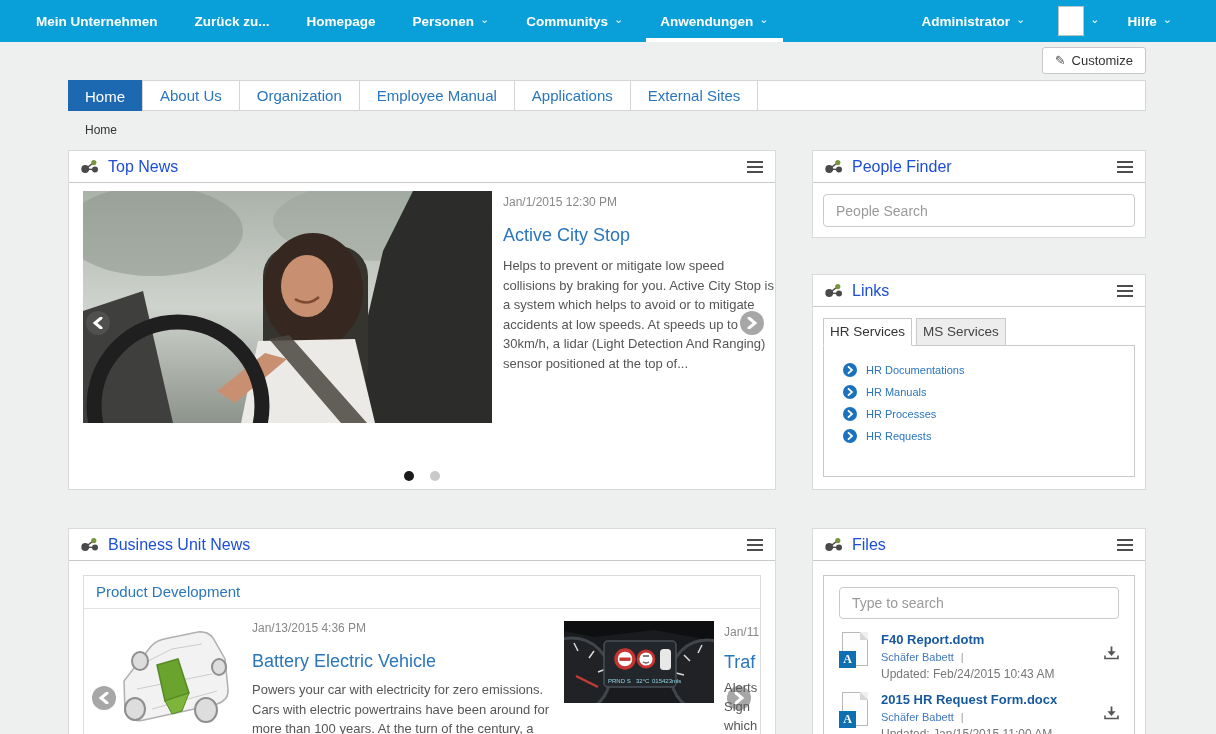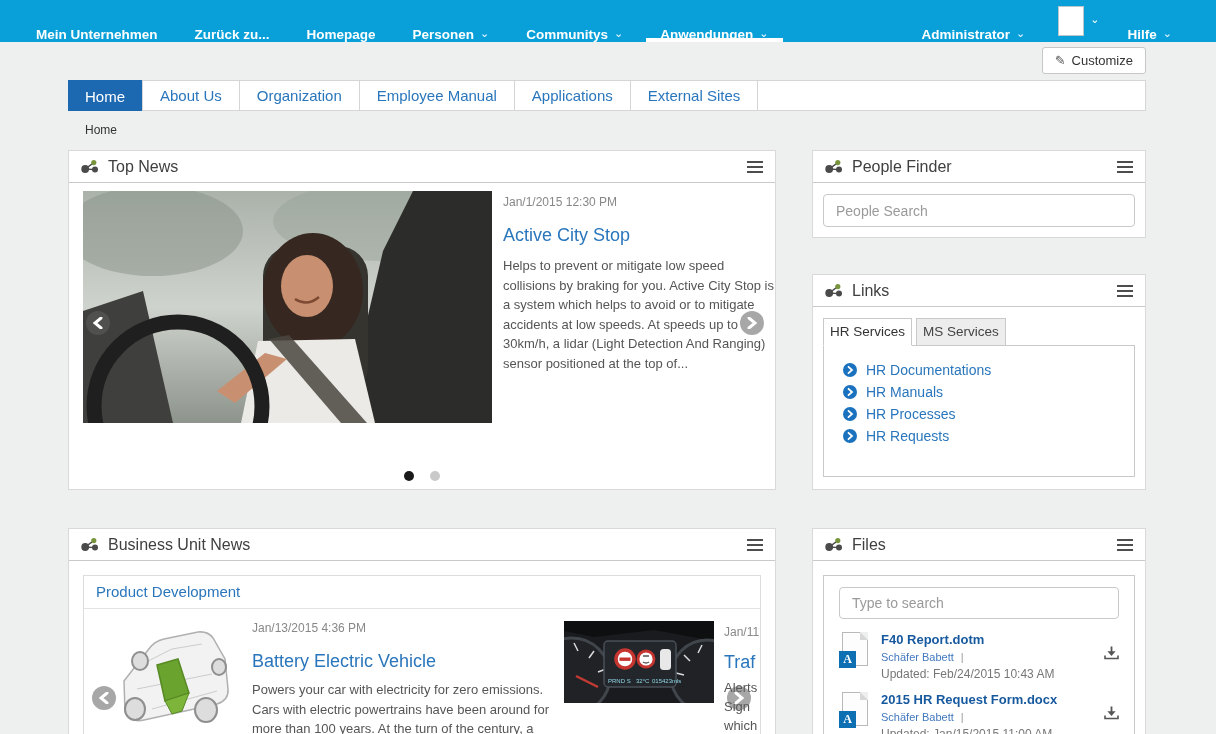--- a/index.html
+++ b/index.html
@@ -11,21 +11,21 @@
     overflow:hidden;
     color:#444;
   }
   
   .topnav {
     position:absolute; left:0; top:0; width:1216px; height:42px;
     background:#09a0d9; display:flex; align-items:center;
     padding:0 44px 0 36px; color:#fff;
   }
   .nav-item {
-    position:relative; height:42px; display:flex; align-items:flex-end;
+    position:relative; height:42px; display:flex; align-items:center;
     font-size:13.5px; font-weight:bold; color:#fff; cursor:pointer;
     margin-right:37px; white-space:nowrap;
   }
   .nav-item .chev { font-size:11px; font-weight:normal; margin-left:6px; transform:translateY(-2px); opacity:.95; }
   .nav-item.active::after {
     content:""; position:absolute; left:-14px; right:-14px; bottom:0; height:4px; background:#fff;
   }
   .nav-right { margin-left:auto; display:flex; align-items:center; }
   .avatar-box {
     width:26px; height:30px; background:#fff; border:1px solid #b9c6cc; cursor:pointer;
@@ -47,21 +47,21 @@
   }
   .tab {
     padding:0 17px; line-height:29px; font-size:15px; color:#2a76bc;
     border-right:1px solid #d5d5d5; cursor:pointer; white-space:nowrap;
   }
   .tab.active { background:#1c69b2; color:#fff; margin:-1px 0 -1px -1px; line-height:31px; padding-top:1px; }
   .breadcrumb { position:absolute; left:85px; top:123px; font-size:12px; color:#333; }
   
   .portlet { position:absolute; background:#fff; border:1px solid #d9d9d9; }
   .p-head { display:flex; align-items:center; height:32px; padding:0 12px; border-bottom:1px solid #c9c9c9; }
-  .p-title { font-size:16px; color:#404040; margin-left:10px; }
+  .p-title { font-size:16px; color:#1d4ed8; margin-left:10px; }
   .menu-btn { margin-left:auto; cursor:pointer; display:flex; align-items:center; }
   #topNews { left:68px; top:150px; width:708px; height:340px; }
   #peopleFinder { left:812px; top:150px; width:334px; height:88px; }
   #links { left:812px; top:274px; width:334px; height:216px; }
   #bun { left:68px; top:528px; width:708px; height:230px; }
   #files { left:812px; top:528px; width:334px; height:230px; }
   
   .tn-body { position:relative; height:306px;padding-left:40px; }
   .tn-img { position:absolute; left:14px; top:8px; width:409px; height:232px; overflow:hidden; background:#9aa49c; }
   .tn-text { position:absolute; left:434px; top:12px; width:272px; }
@@ -88,21 +88,21 @@
   
   .lk-body { padding:11px 10px 0; }
   .link-tabs { display:flex; position:relative; z-index:2; }
   .ltab {
     height:28px; line-height:26px; padding:0 6px; font-size:13.5px; color:#444;
     border:1px solid #c9c9c9; background:#ededed; margin-right:4px; cursor:pointer;
   }
   .ltab.active { background:#fff; border-bottom-color:#fff; color:#333; }
   .link-box { border:1px solid #c9c9c9; margin-top:-1px; height:132px; padding:13px 0 0 19px; }
   .link-row { display:flex; align-items:center; height:22px; cursor:pointer; }
-  .link-row span { font-size:14px; color:#2a76bc; margin-left:9px; }
+  .link-row span { font-size:11px; color:#2a76bc; margin-left:9px; }
   
   .bun-box { border:1px solid #dcdcdc; margin:14px; height:182px; position:relative; overflow:hidden; }
   .pd-head { height:33px; line-height:32px; border-bottom:1px solid #e3e3e3; padding:0 12px; font-size:15px; color:#2a76bc; }
   .bun-img1 { position:absolute; left:18px; top:43px; width:132px; height:114px; }
   .bun-text1 { position:absolute; left:168px; top:45px; width:300px; }
   .bun-img2 { position:absolute; left:480px; top:45px; width:150px; height:82px; }
   .bun-text2 { position:absolute; left:640px; top:47px; width:46px; overflow:hidden; white-space:nowrap; }
   .bun-text2 .frag { display:block; font-size:13px; line-height:19px; color:#555; }
   .bun-text2 .a-title { margin-top:11px; margin-bottom:6px; }
   #bun .prev { left:8px; top:110px; }

